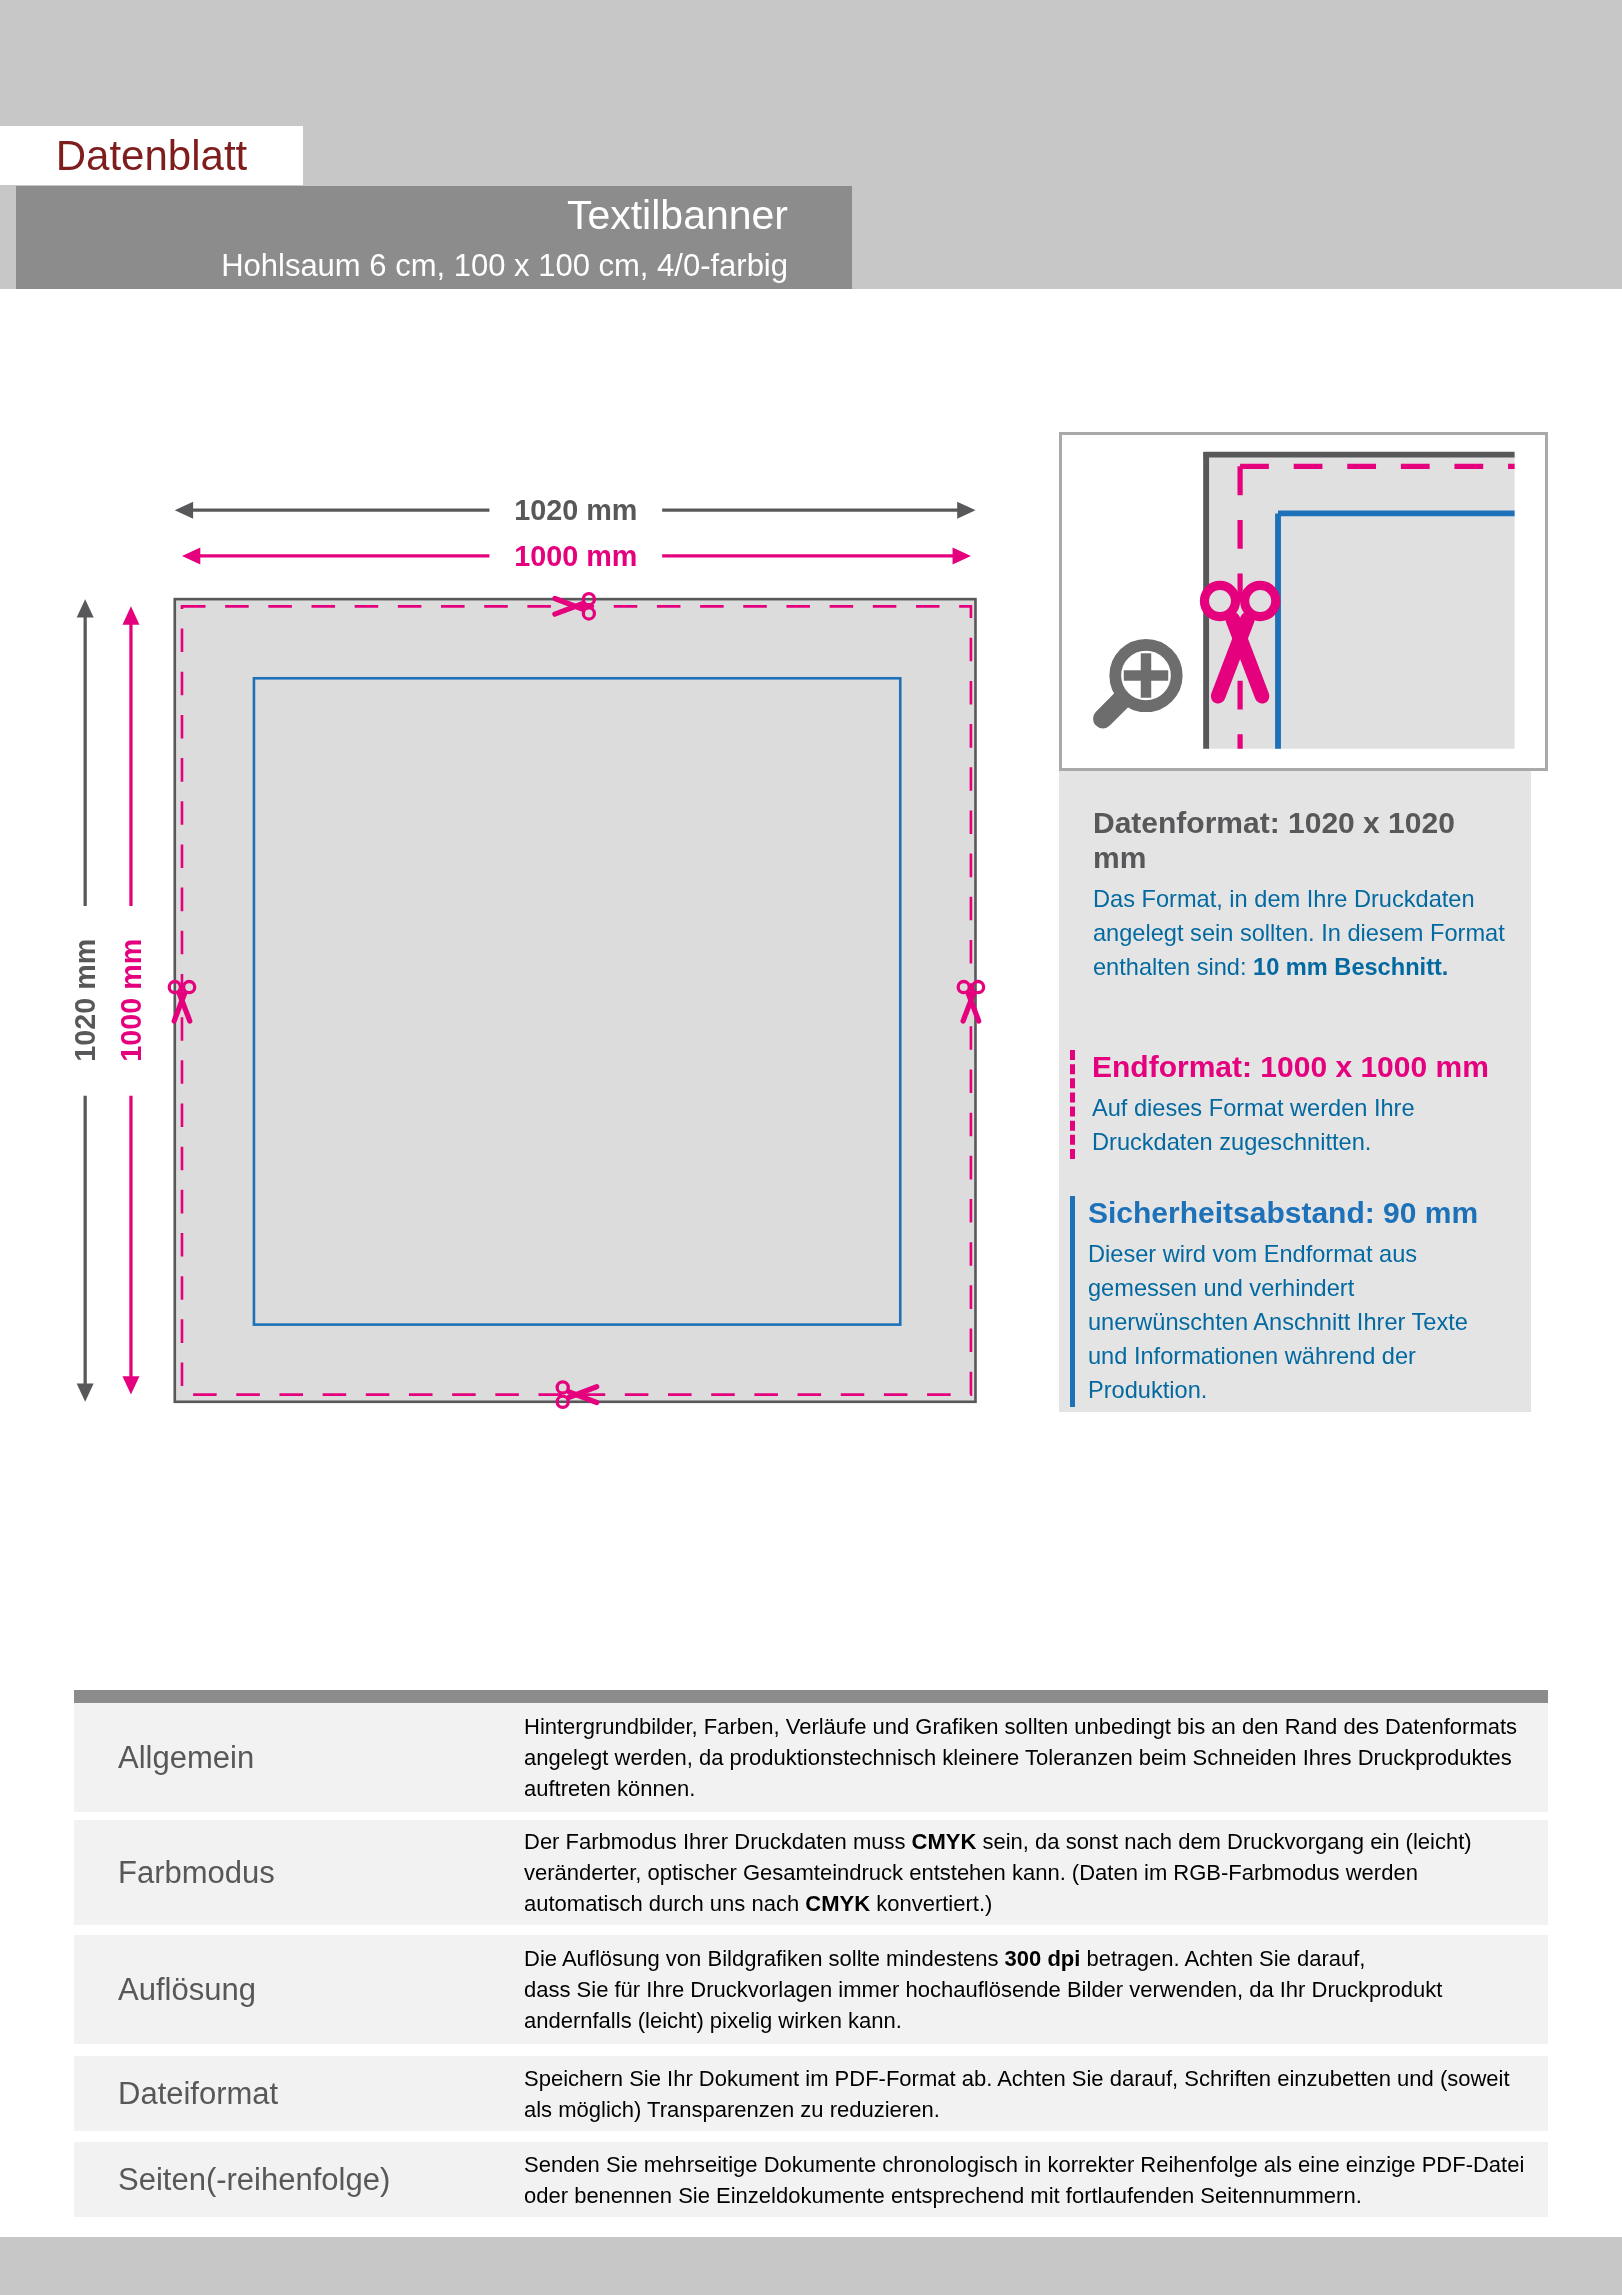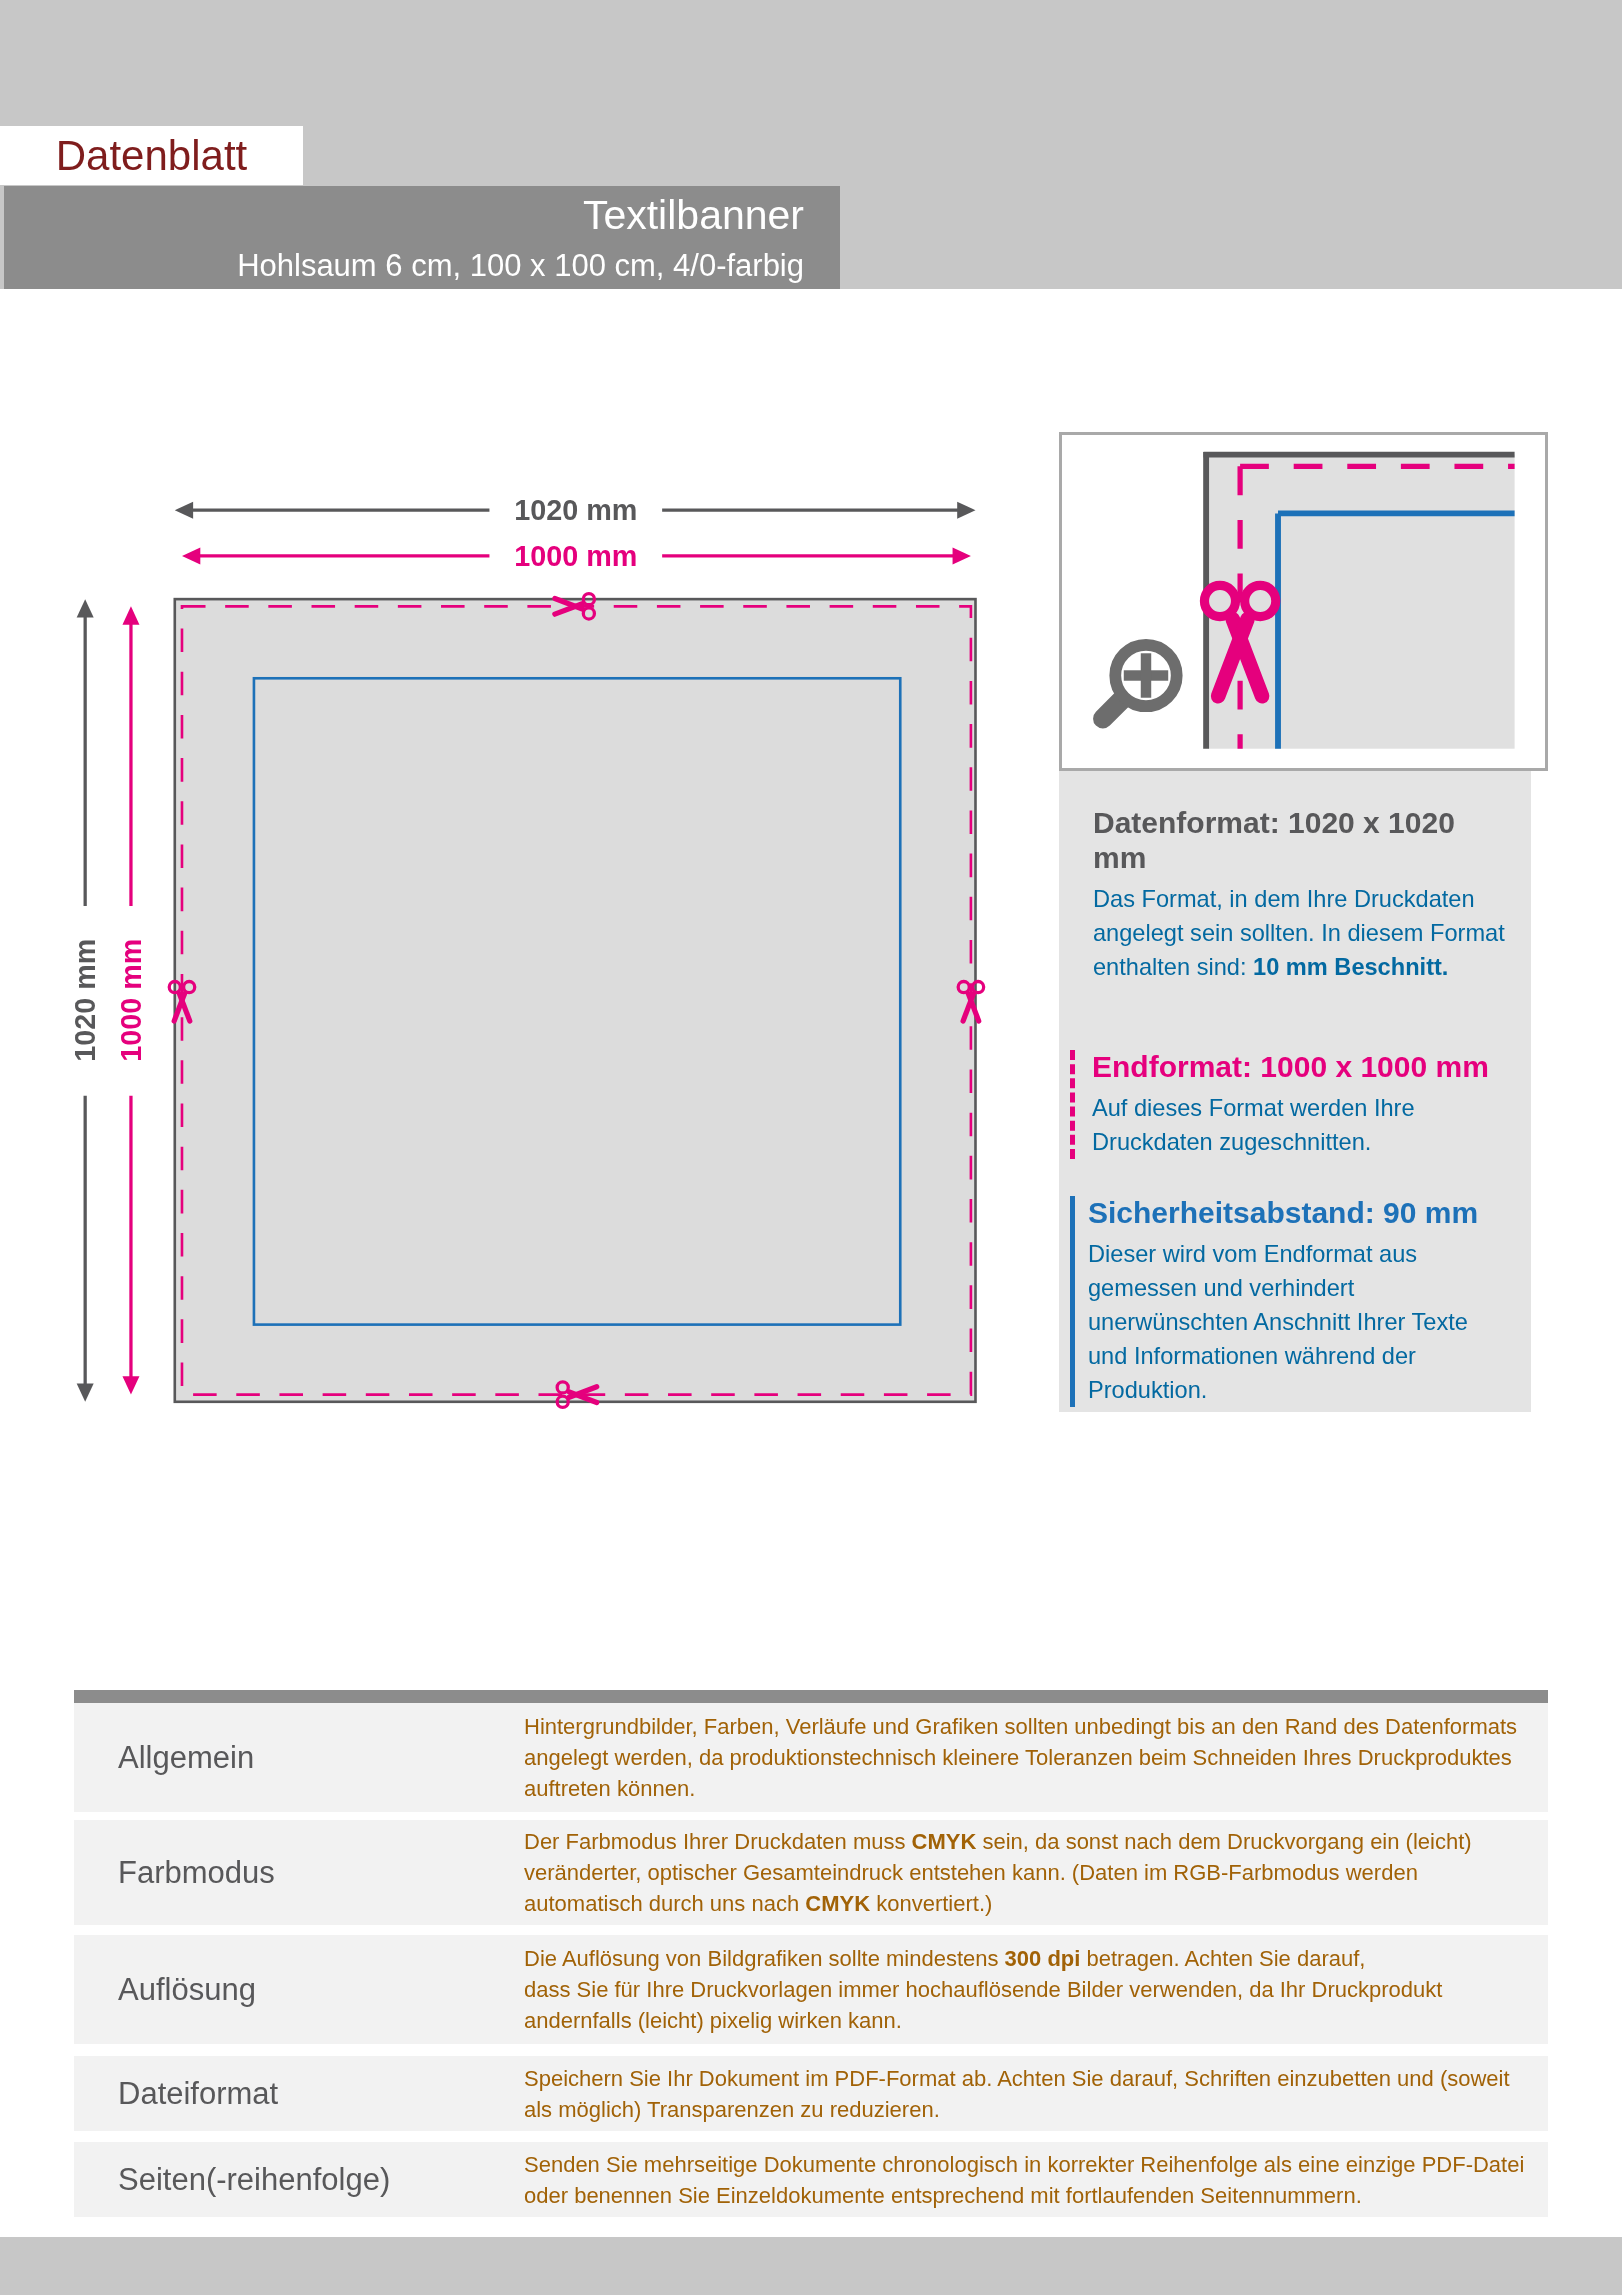--- a/index.html
+++ b/index.html
@@ -6,23 +6,23 @@
   .page{
     position:relative;width:1623px;height:2295px;background:#ffffff;overflow:hidden;
     font-family:"Liberation Sans", sans-serif;color:#58585a;
   }
   .abs{position:absolute;}
   
   .band-top{left:0;top:0;width:1623px;height:289px;background:#c7c7c7;}
   .sheet-box{left:0;top:126px;width:303px;height:59px;background:#ffffff;
     display:flex;align-items:center;justify-content:center;}
   .sheet-box span{font-size:42px;color:#7f1d1d;}
-  .product-band{left:4px;top:186px;width:836px;height:103px;background:#8c8c8c;
+  .product-band{left:16px;top:186px;width:836px;height:103px;background:#8c8c8c;
     display:flex;flex-direction:column;align-items:flex-end;justify-content:center;
-    padding-right:36px;box-sizing:border-box;row-gap:14px;}
+    padding-right:64px;box-sizing:border-box;row-gap:14px;}
   .product-title{font-size:41px;color:#ffffff;line-height:1;}
   .product-sub{font-size:31px;color:#ffffff;line-height:1;text-align:center;}
   
   .diagram{left:39px;top:484px;width:982px;height:942px;}
   
   .detail-box{left:1059px;top:432px;width:489px;height:339px;background:#ffffff;
     border:3.3px solid #a9a9a9;box-sizing:border-box;}
   .detail-box svg{display:block;}
   
   .info-box{left:1059px;top:771px;width:472px;height:641px;background:#e4e4e4;
@@ -41,21 +41,21 @@
   .tip-row{left:74px;width:1474px;background:#f2f2f2;}
   .row-1{top:1703px;height:109px;}
   .row-2{top:1820px;height:105px;}
   .row-3{top:1935px;height:109px;}
   .row-4{top:2056px;height:75px;}
   .row-5{top:2142px;height:75px;}
   .tip-label{position:absolute;left:44px;top:0;bottom:0;width:366px;
     display:flex;align-items:center;font-size:31px;color:#58585a;}
   .tip-text{position:absolute;left:450px;right:19.6px;top:0;bottom:0;
     display:flex;align-items:center;}
-  .tip-text p{font-size:22px;line-height:31px;color:#a16207;margin:0;white-space:pre-line;}
+  .tip-text p{font-size:22px;line-height:31px;color:#000000;margin:0;white-space:pre-line;}
   b{font-weight:bold;}
   .band-footer{left:0;top:2237px;width:1623px;height:59px;background:#c7c7c7;}
   svg text{font-family:"Liberation Sans", sans-serif;}
 </style>
 </head>
 <body>
 
 <div class="page">
 
   <div class="abs band-top"></div>

